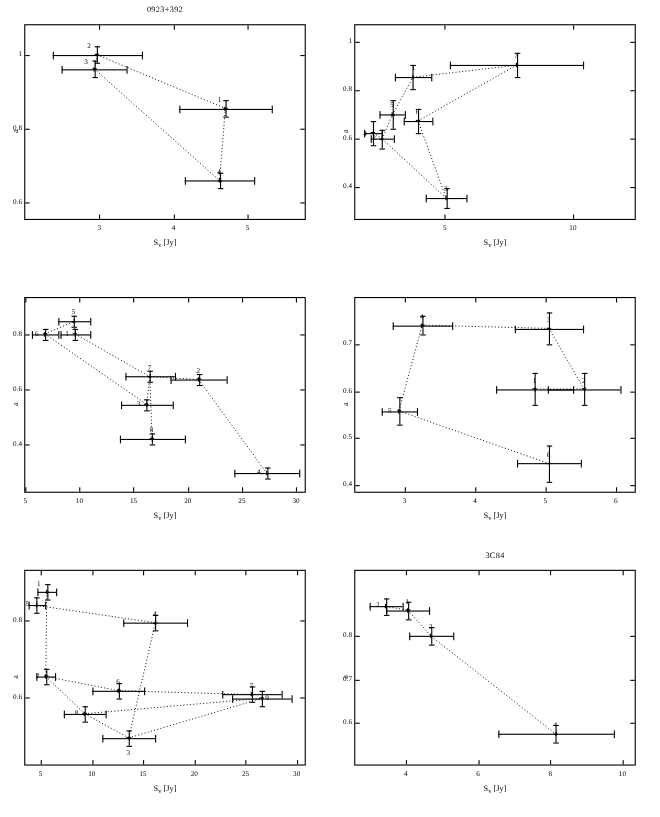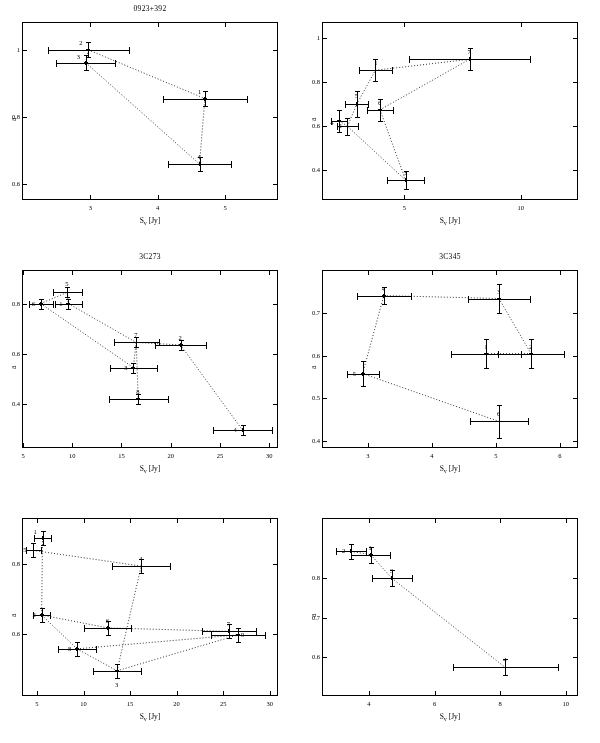--- a/index.html
+++ b/index.html
@@ -222,21 +222,20 @@
           <div class="yerrcap" style="left: -2px; top: -10.9877px; width: 5px;"></div>
           <div class="yerrcap" style="left: -2px; top: 10.9877px; width: 5px;"></div>
           <div class="sym"></div>
           <div class="ptlabel" style="left: -2px; top: -11px;">7</div>
         </div>
       </div>
       <div class="xlab" style="left: 22px; width: 256px; top: 216px;">S<span class="sub">v</span> [Jy]</div>
       <div class="ylab" style="left: 9px; top: 121px;">a</div>
     </div>
     <div class="panel">
-      <div class="panel-title">3C273</div>
       <div class="plotbox" style="left: 22px; top: 22px; width: 256px; height: 178px;">
         <div class="tick" style="left: 0px; bottom: 0px; width: 1px; height: 4px;"></div>
         <div class="tick" style="left: 0px; top: 0px; width: 1px; height: 4px;"></div>
         <div class="ticklabel" style="left: -6px; top: 181px; width: 12px; text-align: center;">5</div>
         <div class="tick" style="left: 49.2308px; bottom: 0px; width: 1px; height: 4px;"></div>
         <div class="tick" style="left: 49.2308px; top: 0px; width: 1px; height: 4px;"></div>
         <div class="ticklabel" style="left: 43.2308px; top: 181px; width: 12px; text-align: center;">10</div>
         <div class="tick" style="left: 98.4615px; bottom: 0px; width: 1px; height: 4px;"></div>
         <div class="tick" style="left: 98.4615px; top: 0px; width: 1px; height: 4px;"></div>
         <div class="ticklabel" style="left: 92.4615px; top: 181px; width: 12px; text-align: center;">15</div>
@@ -346,21 +345,20 @@
           <div class="yerrcap" style="left: -2px; top: -5.01408px; width: 5px;"></div>
           <div class="yerrcap" style="left: -2px; top: 5.01408px; width: 5px;"></div>
           <div class="sym"></div>
           <div class="ptlabel" style="left: -2px; top: -11px;">8</div>
         </div>
       </div>
       <div class="xlab" style="left: 22px; width: 256px; top: 216px;">S<span class="sub">v</span> [Jy]</div>
       <div class="ylab" style="left: 9px; top: 121px;">a</div>
     </div>
     <div class="panel">
-      <div class="panel-title">3C345</div>
       <div class="plotbox" style="left: 22px; top: 22px; width: 256px; height: 178px;">
         <div class="tick" style="left: 44.8px; bottom: 0px; width: 1px; height: 4px;"></div>
         <div class="tick" style="left: 44.8px; top: 0px; width: 1px; height: 4px;"></div>
         <div class="ticklabel" style="left: 38.8px; top: 181px; width: 12px; text-align: center;">3</div>
         <div class="tick" style="left: 108.8px; bottom: 0px; width: 1px; height: 4px;"></div>
         <div class="tick" style="left: 108.8px; top: 0px; width: 1px; height: 4px;"></div>
         <div class="ticklabel" style="left: 102.8px; top: 181px; width: 12px; text-align: center;">4</div>
         <div class="tick" style="left: 172.8px; bottom: 0px; width: 1px; height: 4px;"></div>
         <div class="tick" style="left: 172.8px; top: 0px; width: 1px; height: 4px;"></div>
         <div class="ticklabel" style="left: 166.8px; top: 181px; width: 12px; text-align: center;">5</div>
@@ -575,20 +573,21 @@
           <div class="yerrcap" style="left: -2px; top: -6.98039px; width: 5px;"></div>
           <div class="yerrcap" style="left: -2px; top: 6.98039px; width: 5px;"></div>
           <div class="sym"></div>
           <div class="ptlabel" style="left: 3px; top: -4px;">9</div>
         </div>
       </div>
       <div class="xlab" style="left: 22px; width: 256px; top: 216px;">S<span class="sub">v</span> [Jy]</div>
       <div class="ylab" style="left: 9px; top: 121px;">a</div>
     </div>
     <div class="panel">
+      <div class="panel-title">3C84</div>
       <div class="plotbox" style="left: 22px; top: 22px; width: 256px; height: 178px;">
         <div class="tick" style="left: 45.9487px; bottom: 0px; width: 1px; height: 4px;"></div>
         <div class="tick" style="left: 45.9487px; top: 0px; width: 1px; height: 4px;"></div>
         <div class="ticklabel" style="left: 39.9487px; top: 181px; width: 12px; text-align: center;">4</div>
         <div class="tick" style="left: 111.59px; bottom: 0px; width: 1px; height: 4px;"></div>
         <div class="tick" style="left: 111.59px; top: 0px; width: 1px; height: 4px;"></div>
         <div class="ticklabel" style="left: 105.59px; top: 181px; width: 12px; text-align: center;">6</div>
         <div class="tick" style="left: 177.231px; bottom: 0px; width: 1px; height: 4px;"></div>
         <div class="tick" style="left: 177.231px; top: 0px; width: 1px; height: 4px;"></div>
         <div class="ticklabel" style="left: 171.231px; top: 181px; width: 12px; text-align: center;">8</div>

